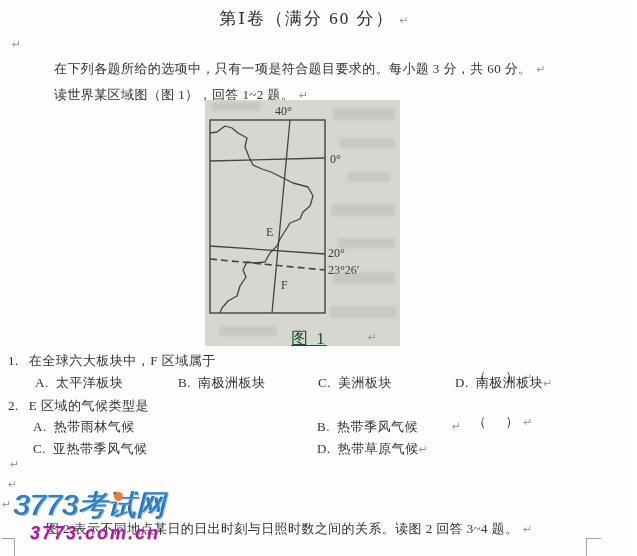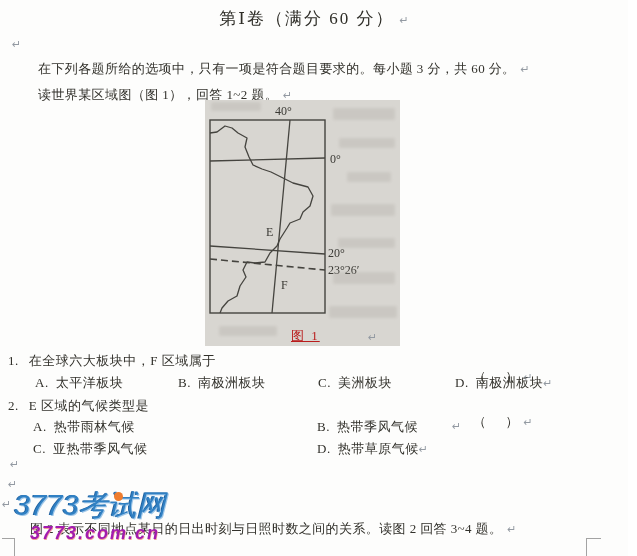--- a/index.html
+++ b/index.html
@@ -9,31 +9,31 @@
   }
   .abs{position:absolute;}
   .title{
     left:0;right:0;top:7px;text-align:center;font-size:17px;letter-spacing:2px;color:#2e2d27;
   }
   .pilcrow{
     font-family:"DejaVu Sans",sans-serif;color:#939aa2;font-size:11px;font-weight:normal;
     letter-spacing:0;
   }
   .pilcrow.inline{margin-left:5px;}
-  .bodyline{font-size:13px;letter-spacing:0.4px;white-space:nowrap;}
+  .bodyline{font-size:13px;letter-spacing:0.4px;white-space:nowrap;margin-left:16px;}
   .qtext{font-size:13px;letter-spacing:0.5px;white-space:nowrap;}
   .qnum{margin-right:10px;}
   .optlabel{margin-right:7px;}
   .blank{white-space:pre;font-size:13px;}
   
   .scan{
     left:205px;top:100px;width:195px;height:246px;background:#d8d6d1;
   }
   .blob{position:absolute;background:#a8a49d;opacity:0.28;filter:blur(1.5px);border-radius:2px;}
-  .figcaption{position:absolute;left:86px;top:227px;font-size:13px;color:#b91c1c;letter-spacing:2px;text-decoration:underline;}
+  .figcaption{position:absolute;left:86px;top:227px;font-size:17px;color:#14532d;letter-spacing:2px;text-decoration:underline;}
   .cap-pilcrow{position:absolute;left:163px;top:231px;}
   
   .wm-logo{
     left:14px;top:486px;font-family:"Liberation Sans","DejaVu Sans",sans-serif;
     font-size:29px;font-weight:normal;font-style:italic;color:#3080c3;letter-spacing:0px;
     text-shadow:1px 1px 0 #9ec6e8, -1px 0 0 #1e5f9e;z-index:5;white-space:nowrap;
   }
   .wm-dot{position:absolute;left:100px;top:6px;width:9px;height:9px;border-radius:50%;}
   .wm-url{
     left:30px;top:523px;font-family:"Liberation Sans","DejaVu Sans",sans-serif;

